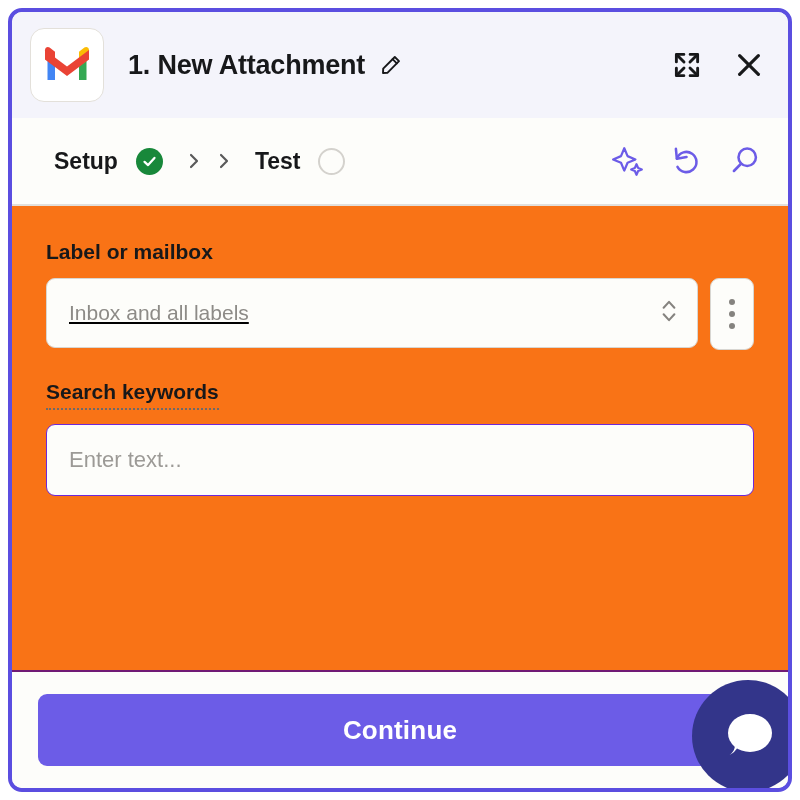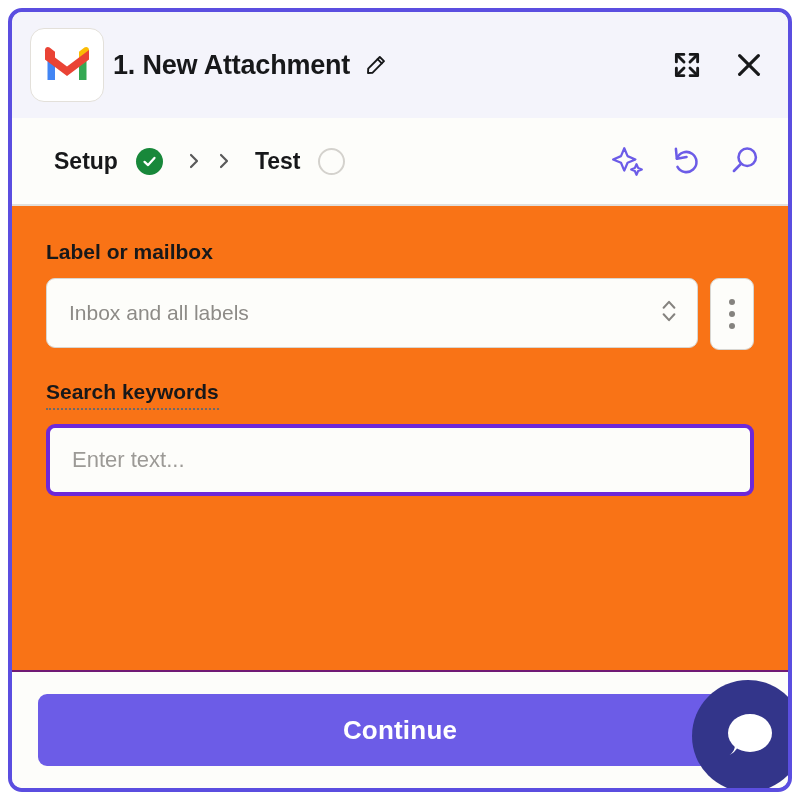--- a/index.html
+++ b/index.html
@@ -49,21 +49,21 @@
     display: flex;
     align-items: center;
     justify-content: center;
     flex: 0 0 74px;
   }
 
   #modal-title {
     font-size: 27px;
     font-weight: 700;
     color: #17181a;
-    margin-left: 9px;
+    margin-left: 24px;
     letter-spacing: -0.2px;
     white-space: nowrap;
   }
 
   #edit-title-button {
     margin-left: 13px;
     width: 26px;
     height: 26px;
     display: flex;
     align-items: center;
@@ -190,20 +190,21 @@
   }
   .field-label.hinted {
     border-bottom: 2px dotted #6b6b6b;
     padding-bottom: 4px;
   }
 
   .field-row {
     display: flex;
     align-items: stretch;
     gap: 12px;
+    text-decoration: underline;
   }
 
   .select-control {
     flex: 1 1 auto;
     height: 70px;
     border: 1px solid #d8d6d1;
     border-radius: 9px;
     background: #fdfdfa;
     display: flex;
     align-items: center;
@@ -237,21 +238,21 @@
   .kebab-dot {
     width: 6px;
     height: 6px;
     border-radius: 50%;
     background: #85837f;
   }
 
   .text-input {
     width: 100%;
     height: 72px;
-    border: 4px solid #6d28d9;
+    border: 1px solid #6d28d9;
     border-radius: 9px;
     background: #fdfdfa;
     box-sizing: border-box;
     padding: 0 22px;
     font-family: "Liberation Sans", sans-serif;
     font-size: 22px;
     color: #17181a;
     outline: none;
   }
   .text-input::placeholder { color: #9c9a96; }

